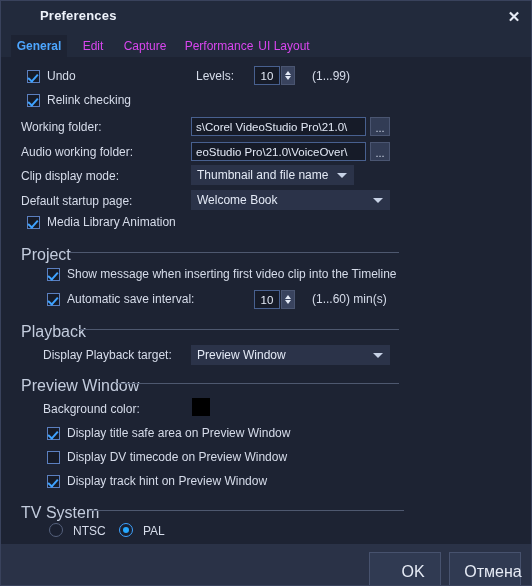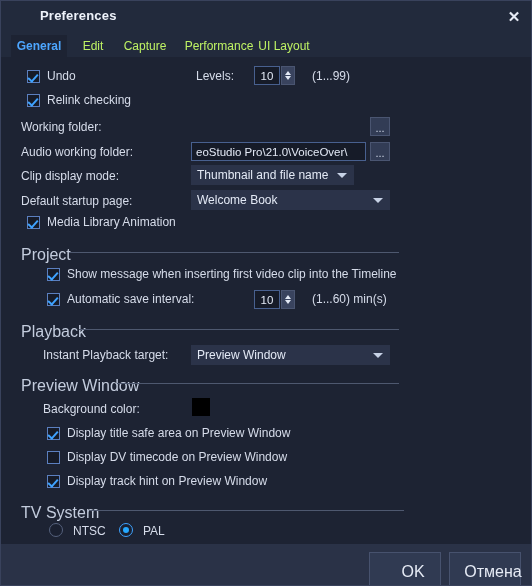--- a/index.html
+++ b/index.html
@@ -56,21 +56,21 @@
     background: #222a3c;
   }
   .tab {
     position: absolute;
     top: 4px;
     height: 22px;
     display: flex;
     align-items: center;
     justify-content: center;
     font-size: 12px;
-    color: #bef264;
+    color: #d946ef;
     background: #2b3burn;
     cursor: pointer;
     box-sizing: border-box;
   }
   .tab.inactive { background: #2a3burn; }
   .tab.active {
     background: #1d2333;
     color: #4da6ff;
     font-weight: bold;
   }
@@ -297,20 +297,21 @@
         <div class="up"></div>
         <div class="dn"></div>
       </div>
     </div>
     <div class="lbl" style="left:303px; top:12px;">(1...99)</div>
 
     <div class="cb checked" style="left:18px; top:37px;"></div>
     <div class="lbl" style="left:38px; top:36px;">Relink checking</div>
 
     <div class="lbl" style="left:12px; top:63px;">Working folder:</div>
+    <div class="tinput" style="left:182px; top:60px; width:175px;">s\Corel VideoStudio Pro\21.0\</div>
     <div class="browse" style="left:361px; top:60px;">...</div>
 
     <div class="lbl" style="left:12px; top:88px;">Audio working folder:</div>
     <div class="tinput" style="left:182px; top:85px; width:175px;">eoStudio Pro\21.0\VoiceOver\</div>
     <div class="browse" style="left:361px; top:85px;">...</div>
 
     <div class="lbl" style="left:12px; top:112px;">Clip display mode:</div>
     <div class="ddown" style="left:182px; top:108px; width:163px;">
       <span>Thumbnail and file name</span>
       <span class="arrow"></span>
@@ -338,21 +339,21 @@
       <div class="spin-btns">
         <div class="up"></div>
         <div class="dn"></div>
       </div>
     </div>
     <div class="lbl" style="left:303px; top:235px;">(1...60) min(s)</div>
 
     <div class="grp-title" style="left:12px; top:266px;">Playback</div>
     <div class="grp-rule" style="left:70px; top:272px; width:320px;"></div>
 
-    <div class="lbl" style="left:34px; top:291px;">Instant Playback target:</div>
+    <div class="lbl" style="left:34px; top:291px;">Display Playback target:</div>
     <div class="ddown" style="left:182px; top:288px; width:199px;">
       <span>Preview Window</span>
       <span class="arrow"></span>
     </div>
 
     <div class="grp-title" style="left:12px; top:320px;">Preview Window</div>
     <div class="grp-rule" style="left:108px; top:326px; width:282px;"></div>
 
     <div class="lbl" style="left:34px; top:345px;">Background color:</div>
     <div class="swatch" style="left:183px; top:341px;"></div>

